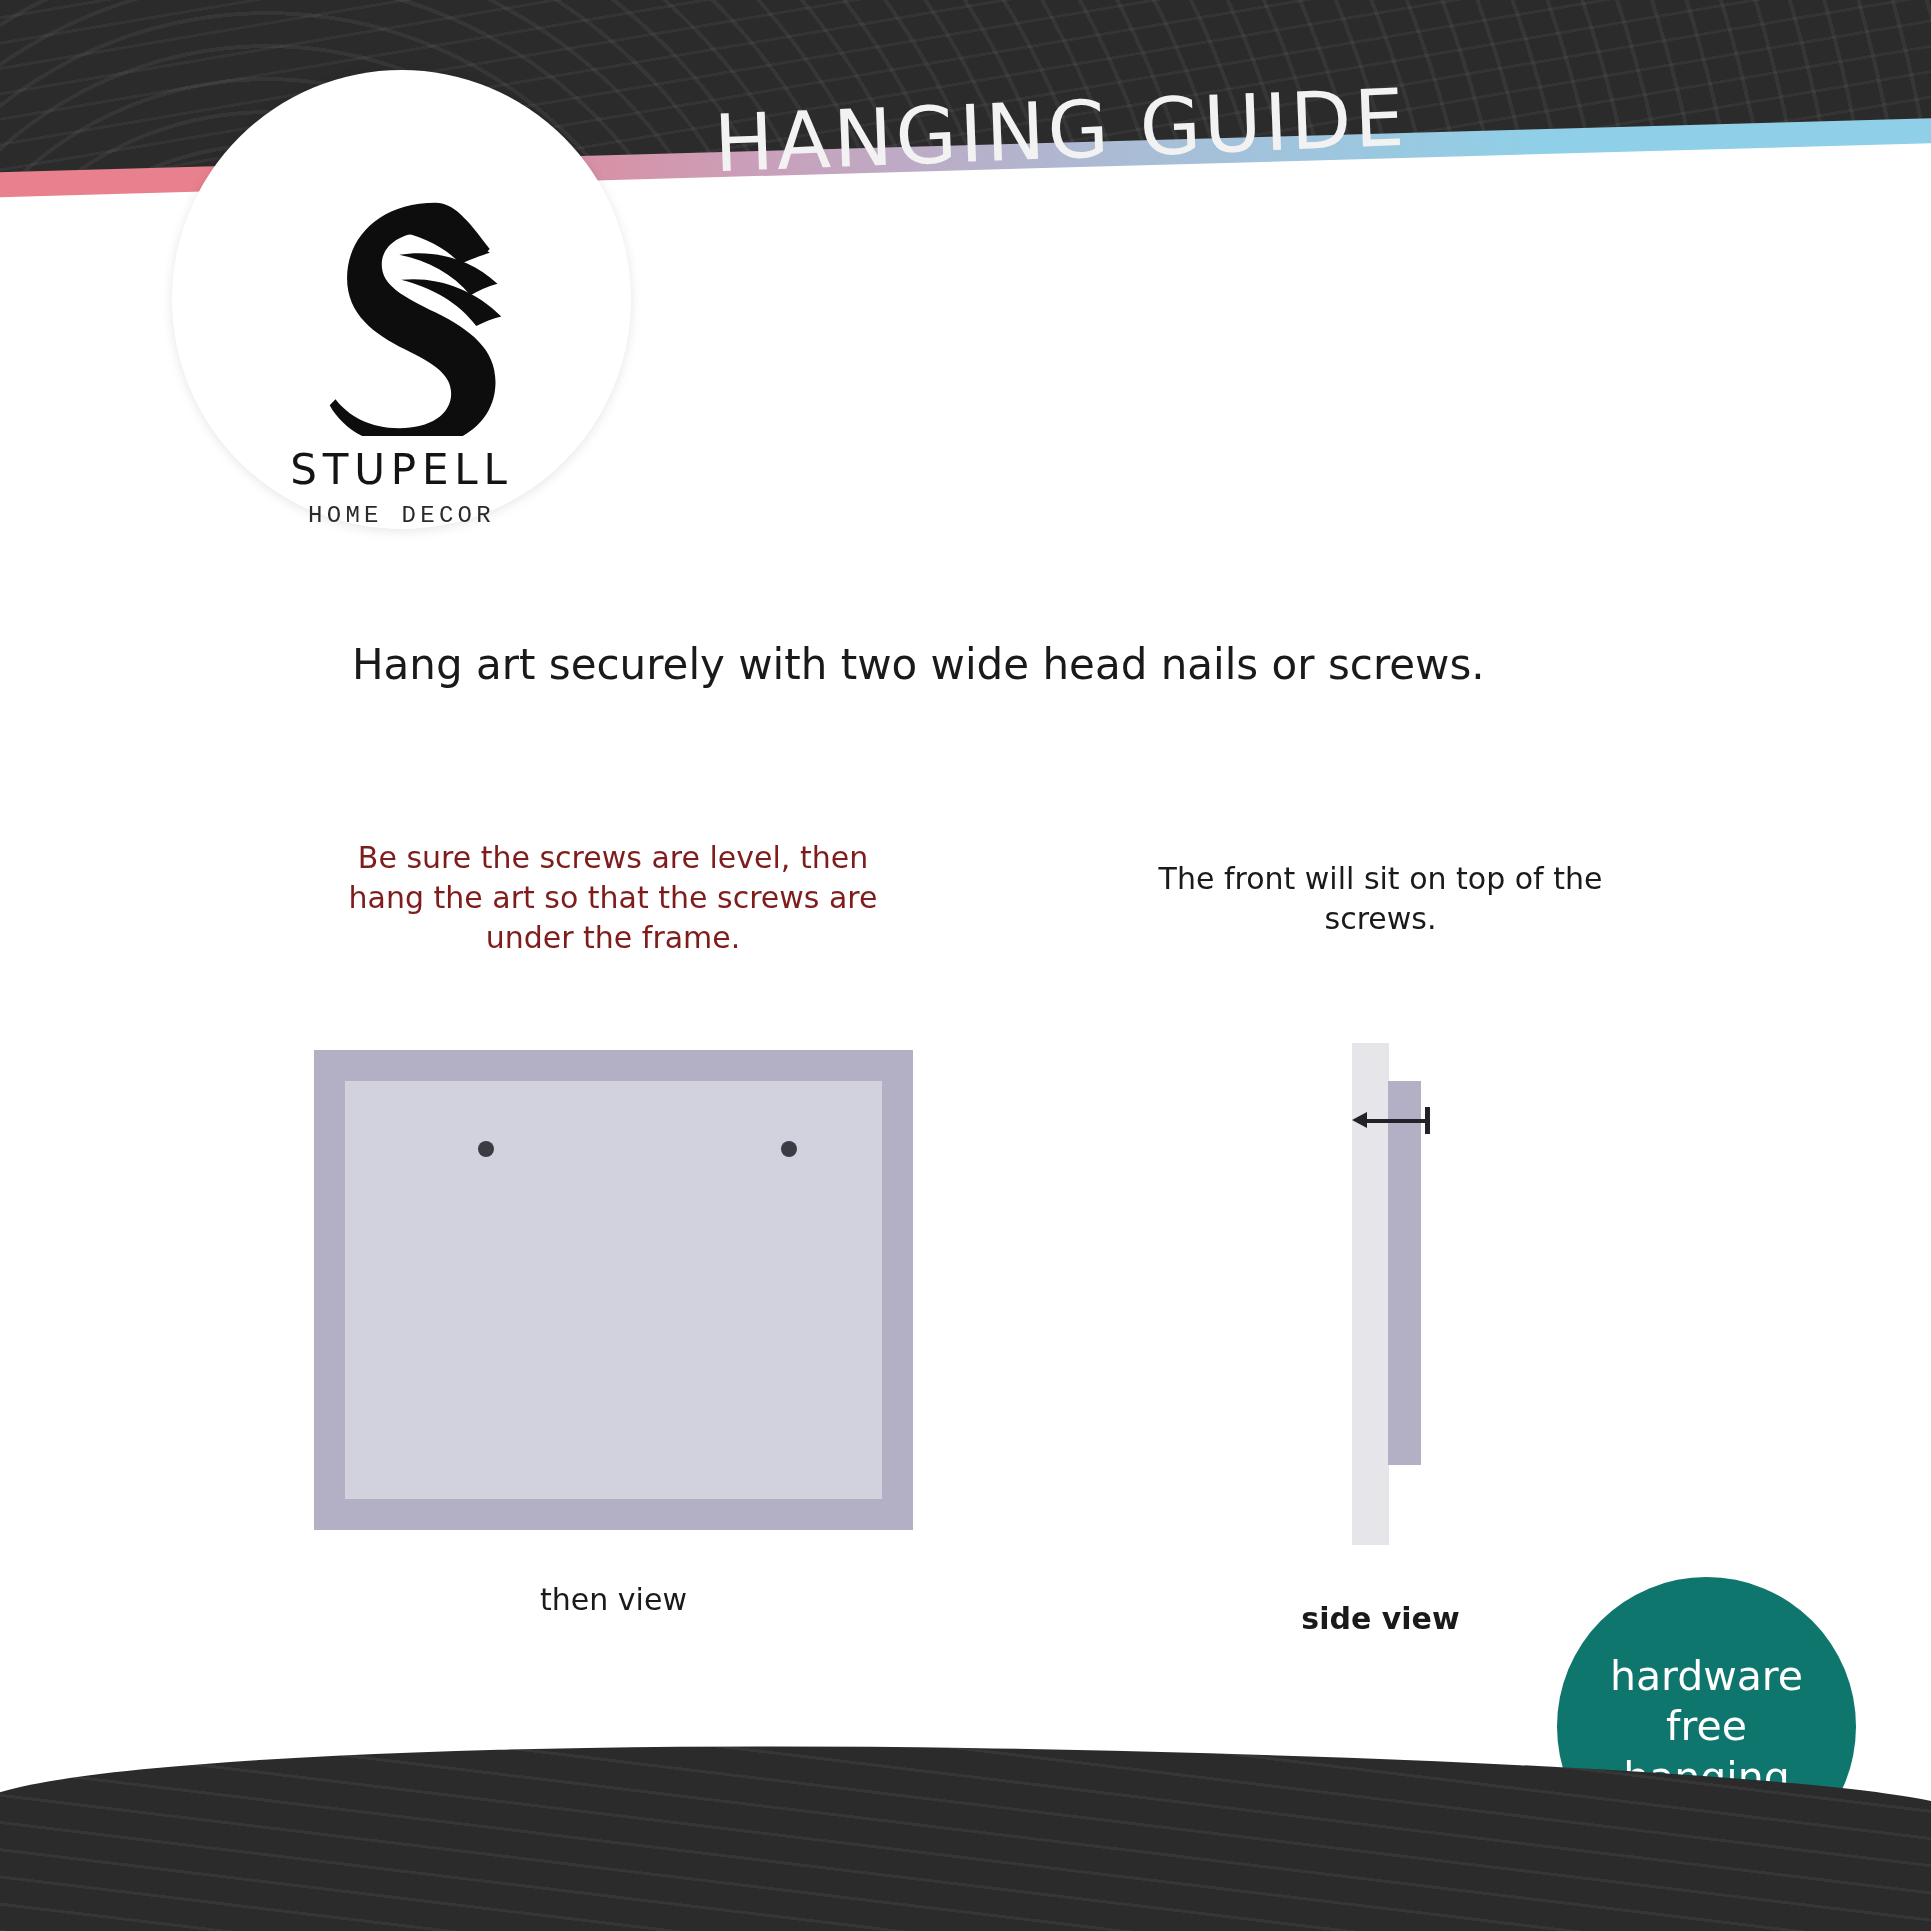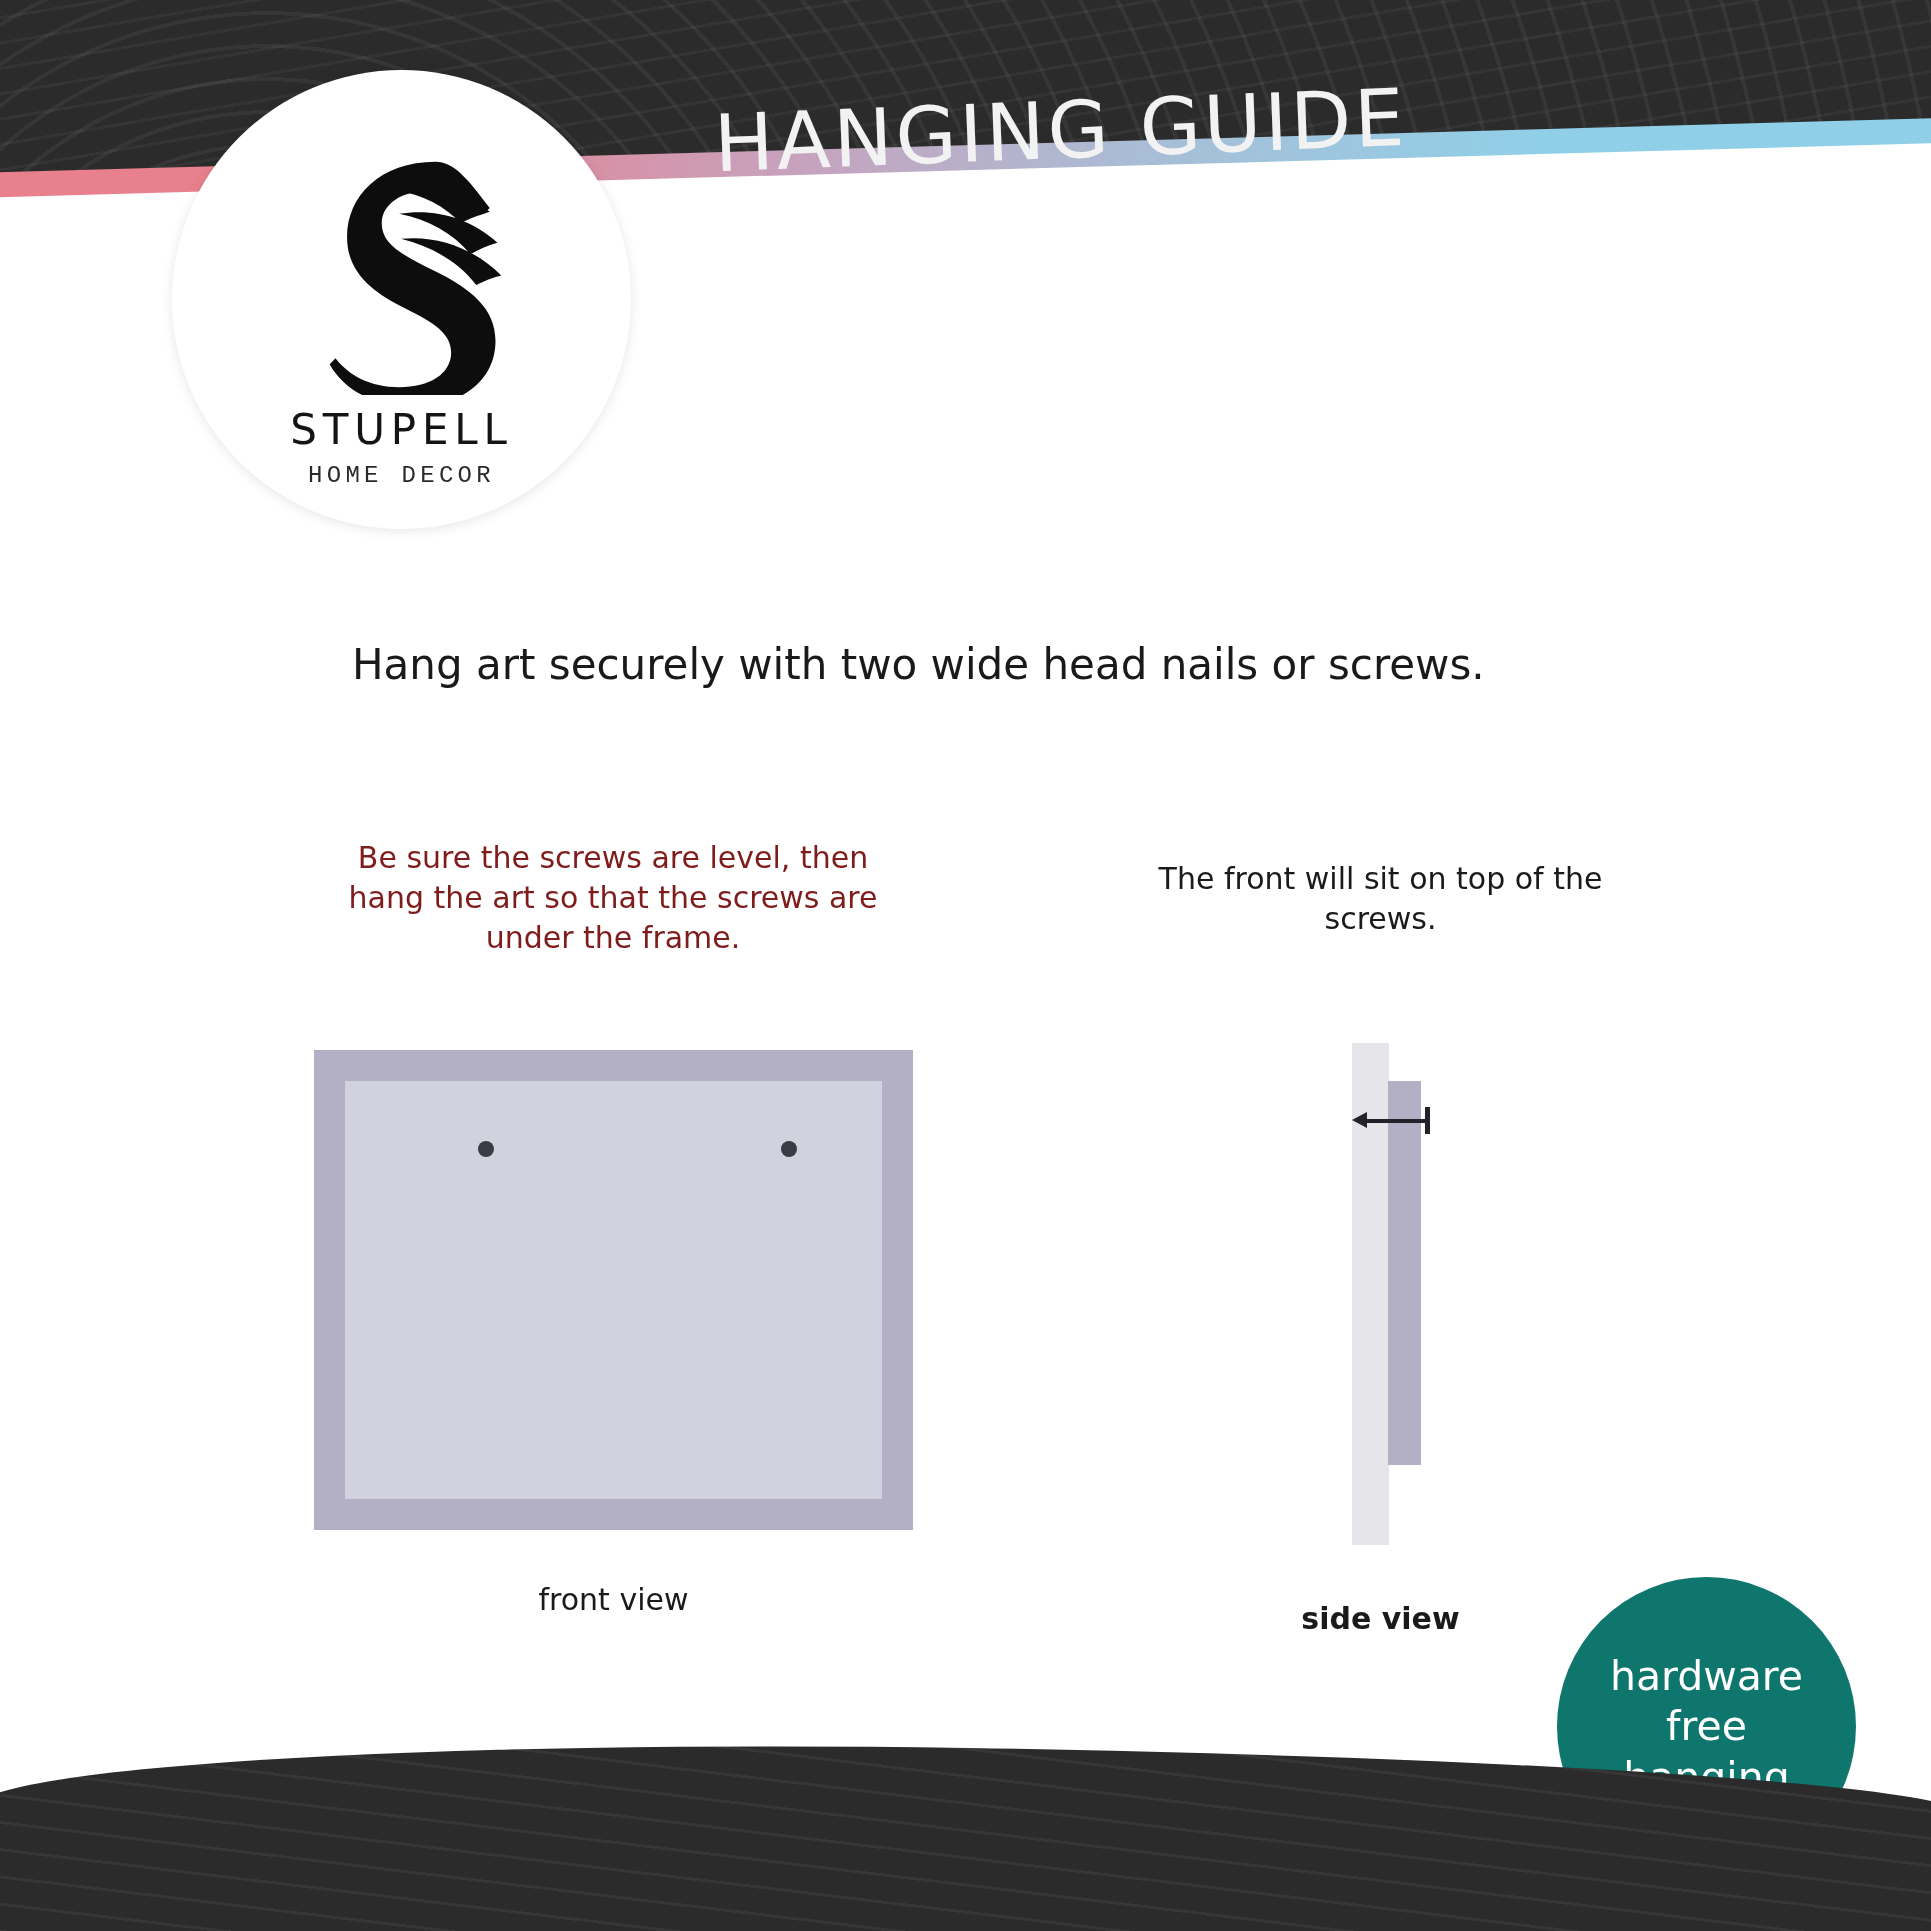--- a/index.html
+++ b/index.html
@@ -104,21 +104,21 @@
     left: 172px;
     top: 70px;
     width: 459px;
     height: 459px;
     border-radius: 50%;
     background: #ffffff;
     box-shadow: 0 1.9px 11.6px rgba(0,0,0,0.10);
     display: flex;
     flex-direction: column;
     align-items: center;
-    justify-content: center;
+    justify-content: flex-end;
   }
   .logo-mark {
     margin-top: 44px;
     width: 222px;
     height: 241px;
   }
   .logo-name {
     margin-top: 9.7px;
     font-size: 42px;
     letter-spacing: 5.8px;
@@ -338,21 +338,21 @@
   <div class="instruction">Hang art securely with two wide head nails or screws.</div>
 
   <div class="col-left-caption">Be sure the screws are level, then hang the art so that the screws are under the frame.</div>
 
   <div class="front-frame">
     <div class="front-inner">
       <span class="screw-dot a"></span>
       <span class="screw-dot b"></span>
     </div>
   </div>
-  <div class="front-view-label">front view</div>
+  <div class="front-view-label">then view</div>
 
   <div class="col-right-caption">The front will sit on top of the screws.</div>
 
   <div class="side-wall"></div>
   <div class="side-frame"></div>
   <div class="side-screw-tip"></div>
   <div class="side-screw"></div>
   <div class="side-screw-head"></div>
   <div class="side-view-label">side view</div>
 

